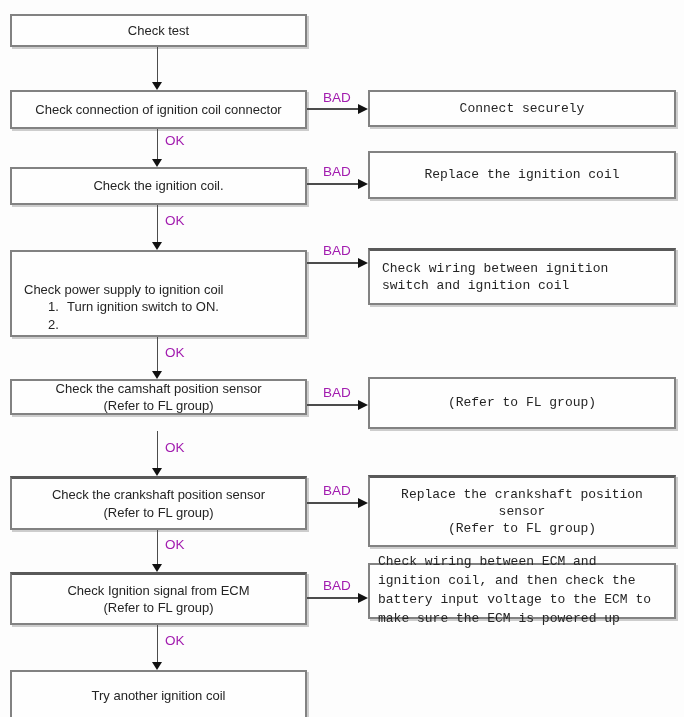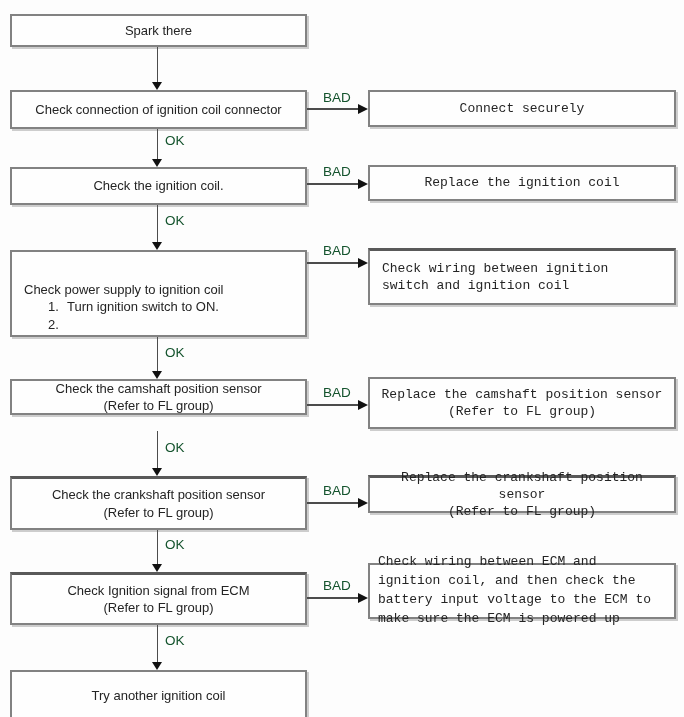--- a/index.html
+++ b/index.html
@@ -23,32 +23,32 @@
   .step .num{flex:none;width:19px;}
   .step .txt{flex:1;}
   .varrow{position:absolute;left:157px;width:1px;background:#4c4c4c;}
   .vhead{position:absolute;left:152px;width:0;height:0;
     border-left:5px solid transparent;border-right:5px solid transparent;
     border-top:8px solid #111111;}
   .harrow{position:absolute;left:307px;width:51px;height:2px;background:#4c4c4c;}
   .hhead{position:absolute;left:358px;width:0;height:0;
     border-top:5px solid transparent;border-bottom:5px solid transparent;
     border-left:10px solid #111111;}
-  .lbl{position:absolute;font-size:13.5px;color:#14532d;white-space:nowrap;}
+  .lbl{position:absolute;font-size:13.5px;color:#a21caf;white-space:nowrap;}
   .lbl.ok{left:165px;}
   .lbl.bad{left:323px;}
   .ecm-wiring{font-size:13px;line-height:1.45;text-align:left;align-items:flex-start;padding:4px 8px;justify-content:center;}
 </style>
 </head>
 <body>
 
 <div class="stage">
 
   <div class="box left-col" style="top:14px;height:33px;">
-    <span>Spark there</span>
+    <span>Check test</span>
   </div>
 
   <div class="box left-col" style="top:90px;height:39px;">
     <span>Check connection of ignition coil connector</span>
   </div>
 
   <div class="box left-col" style="top:167px;height:38px;">
     <span>Check the ignition coil.</span>
   </div>
 
@@ -81,34 +81,33 @@
   </div>
 
   <div class="box left-col" style="top:670px;height:52px;">
     <span>Try another ignition coil</span>
   </div>
 
   <div class="box right-col" style="top:90px;height:37px;">
     <span>Connect securely</span>
   </div>
 
-  <div class="box right-col" style="top:165px;height:36px;">
+  <div class="box right-col" style="top:151px;height:48px;">
     <span>Replace the ignition coil</span>
   </div>
 
   <div class="box right-col dark-top align-left" style="top:248px;height:57px;">
     <span>Check wiring between ignition switch and ignition coil</span>
   </div>
 
   <div class="box right-col" style="top:377px;height:52px;">
-    <span>Replace the camshaft position sensor</span>
     <span>(Refer to FL group)</span>
   </div>
 
-  <div class="box right-col dark-top" style="top:475px;height:38px;">
+  <div class="box right-col dark-top" style="top:475px;height:72px;">
     <span>Replace the crankshaft position sensor</span>
     <span>(Refer to FL group)</span>
   </div>
 
   <div class="box right-col ecm-wiring" style="top:563px;height:56px;">
     <span>Check wiring between ECM and ignition coil, and then check the battery input voltage to the ECM to make sure the ECM is powered up</span>
   </div>
 
   <div class="varrow" style="top:47px;height:35px;"></div>
   <div class="vhead" style="top:82px;"></div>

